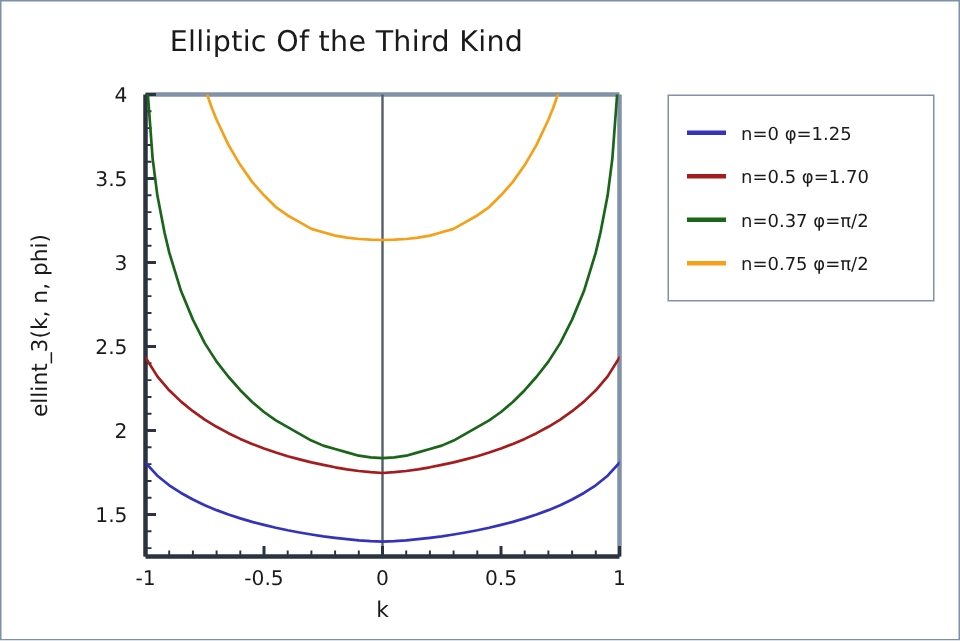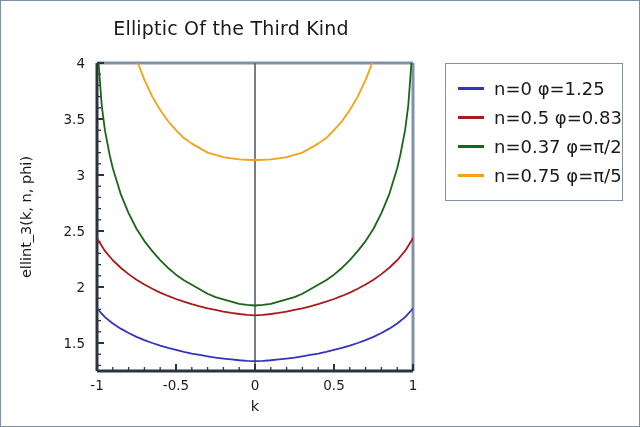--- a/index.html
+++ b/index.html
@@ -50,21 +50,21 @@
     height: 29px;
     padding-left: 12px;
   }
   .legend-swatch {
     width: 26px;
     height: 3px;
     margin-right: 10px;
     flex: 0 0 auto;
   }
   .legend-label {
-    font-size: 18px;
+    font-size: 12px;
     color: #1a1a1a;
     white-space: nowrap;
   }
   .axis-tick-label {
     font-size: 13.5px;
     fill: #1a1a1a;
     font-family: "DejaVu Sans", sans-serif;
   }
   .axis-name {
     font-size: 14.5px;
@@ -158,25 +158,25 @@
       <text x="30" y="216" text-anchor="middle" class="axis-name" transform="rotate(-90 30 216)">ellint_3(k, n, phi)</text>
     </svg>
 
   <div id="legend-box">
       <div class="legend-row">
         <span class="legend-swatch" style="background: rgb(51, 51, 187);"></span>
         <span class="legend-label">n=0 φ=1.25</span>
       </div>
       <div class="legend-row">
         <span class="legend-swatch" style="background: rgb(166, 28, 28);"></span>
-        <span class="legend-label">n=0.5 φ=0.83</span>
+        <span class="legend-label">n=0.5 φ=1.70</span>
       </div>
       <div class="legend-row">
         <span class="legend-swatch" style="background: rgb(25, 102, 25);"></span>
         <span class="legend-label">n=0.37 φ=π/2</span>
       </div>
       <div class="legend-row">
         <span class="legend-swatch" style="background: rgb(245, 160, 22);"></span>
-        <span class="legend-label">n=0.75 φ=π/5</span>
+        <span class="legend-label">n=0.75 φ=π/2</span>
       </div>
     </div>
 
 </div>
 
 </body></html>

